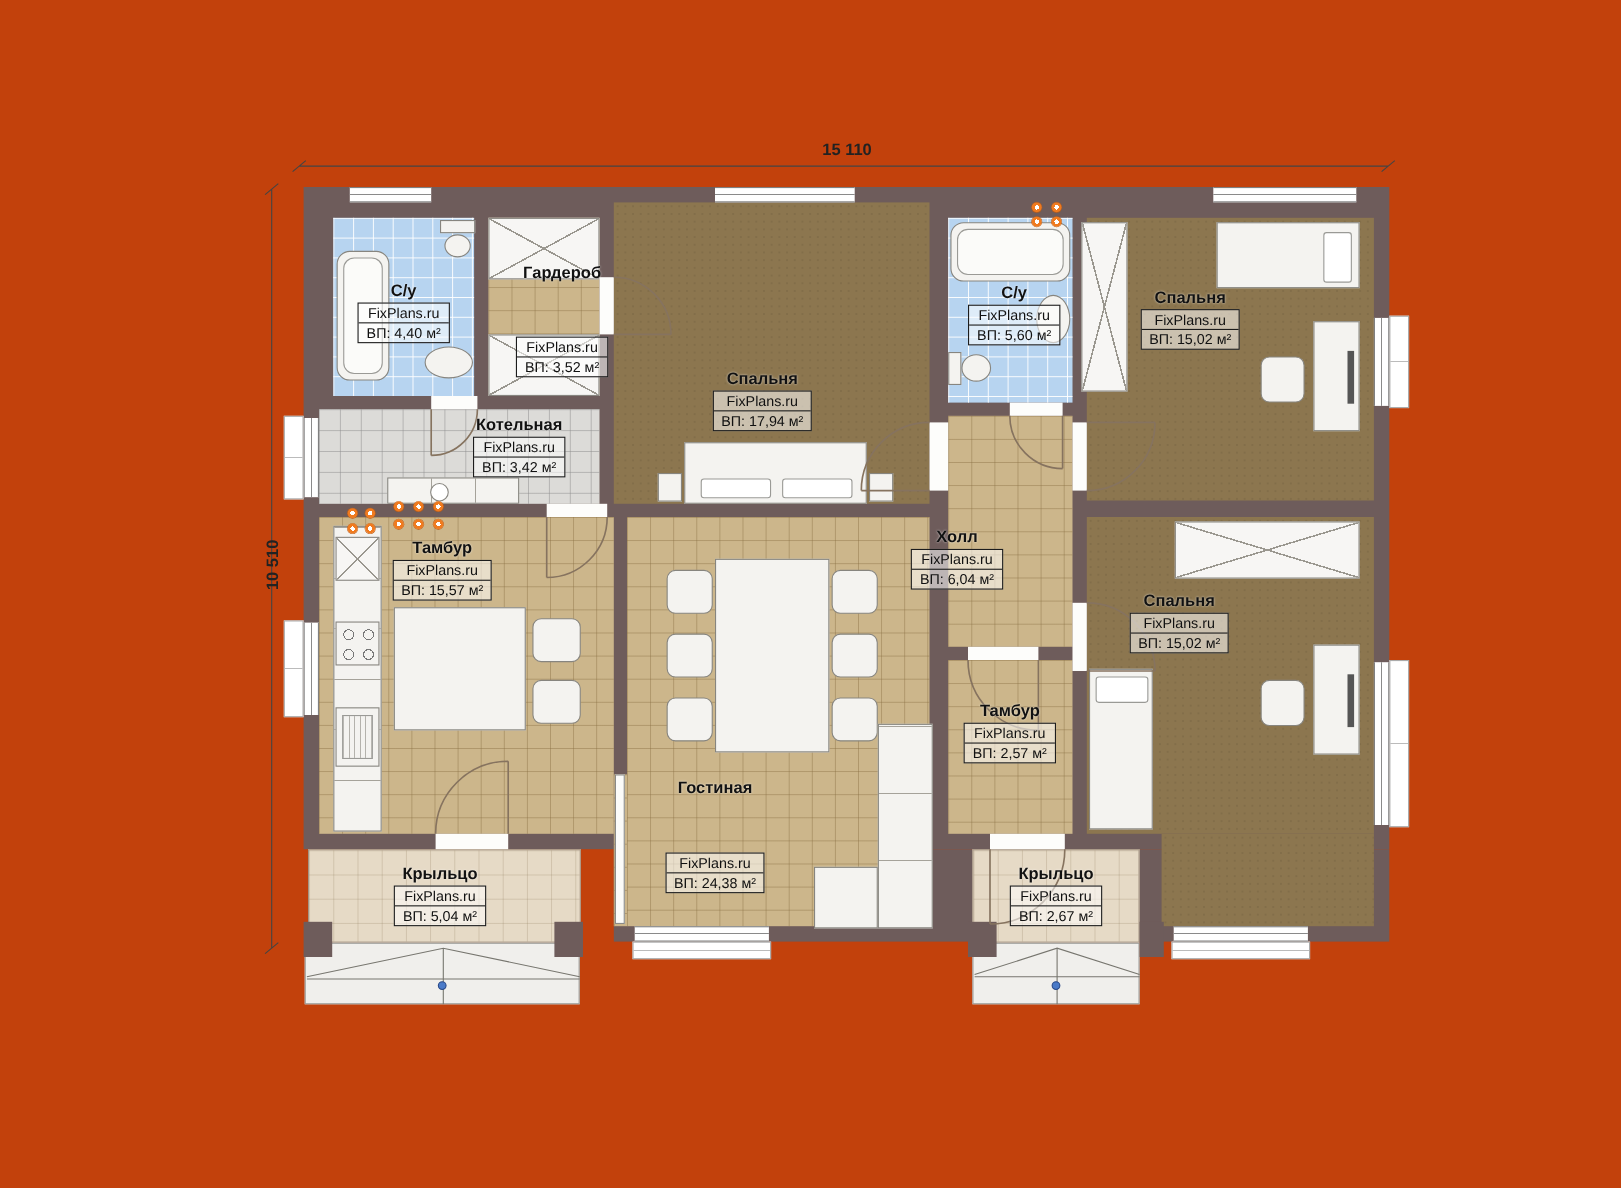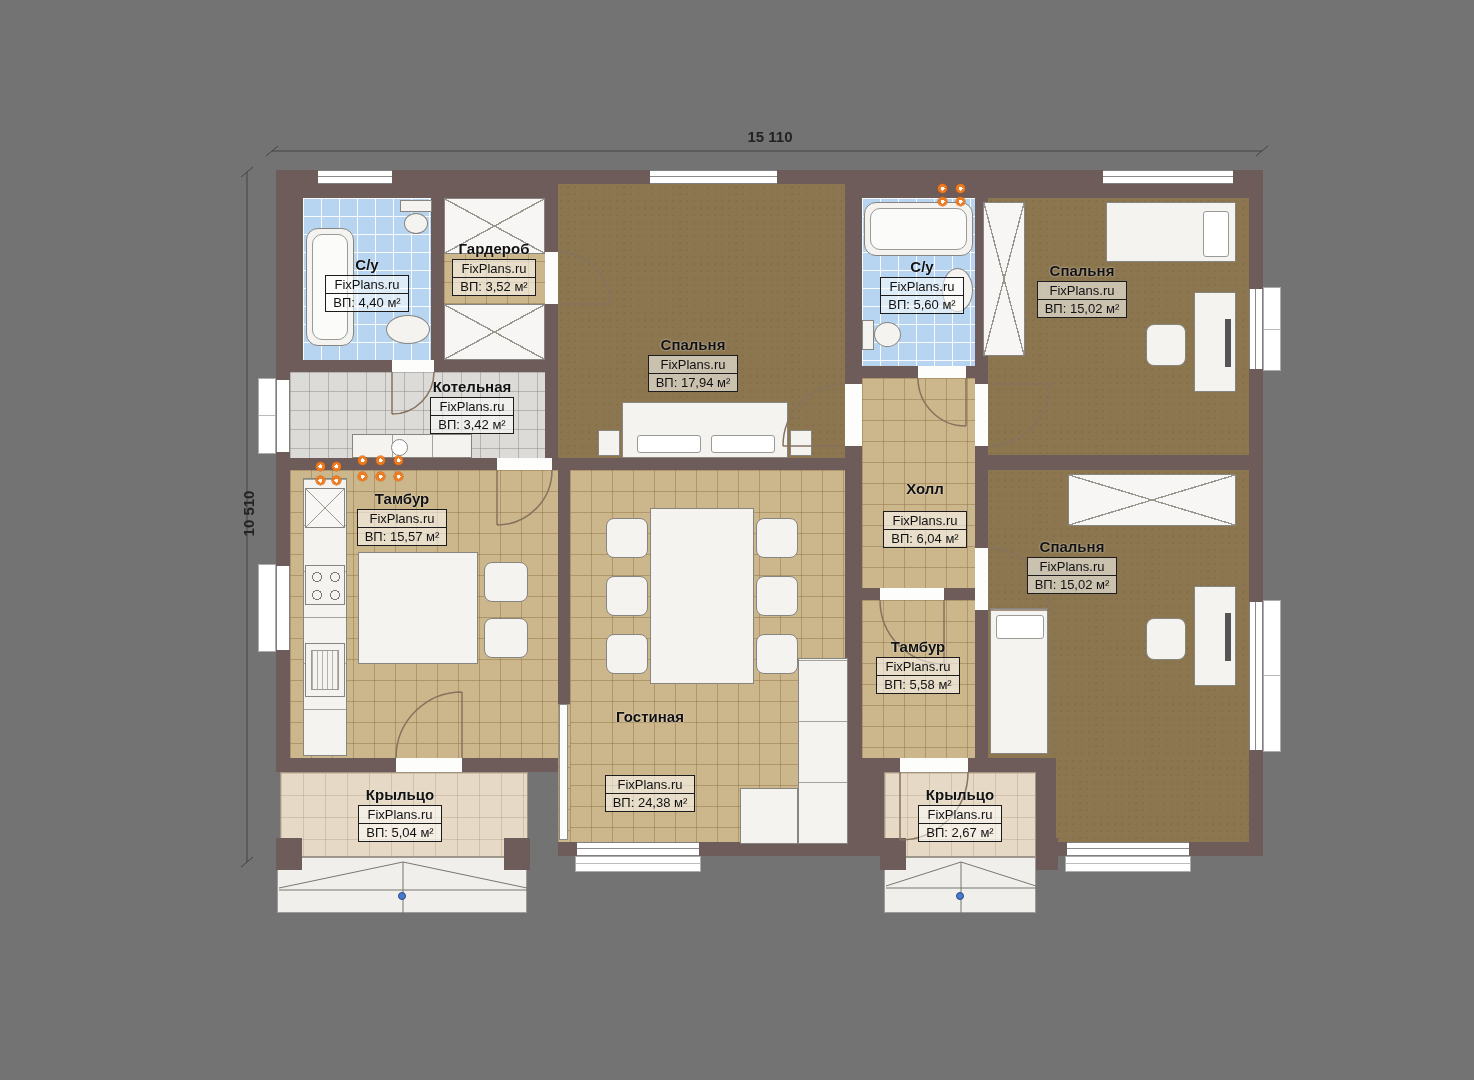--- a/index.html
+++ b/index.html
@@ -1,16 +1,16 @@
 <!DOCTYPE html>
 <html><head>
 <meta charset="utf-8">
 <style>
   html,body { margin:0; padding:0; background:#fff; }
-  .page { position:relative; width:1474px; height:1080px; background:#737373;
+  .page { position:relative; width:1474px; height:1080px; background:#c2410c;
           font-family:"Liberation Sans", sans-serif; overflow:hidden; }
   .abs, .wall, .floor, .win-h, .win-v, .gap, .furn, .xunit, .sill, .steps,
   .label, .om, .bm, .porch, .leaf, .dim-label { position:absolute; box-sizing:border-box; }
 
   .wall { background:#6e5c5b; z-index:0; }
   .floor { z-index:2; }
   .tile-blue { background-color:#b7d4f0;
     background-image:linear-gradient(rgba(255,255,255,.9) 1px,transparent 1px),
                      linear-gradient(90deg,rgba(255,255,255,.9) 1px,transparent 1px);
     background-size:18px 18px; }
@@ -246,21 +246,21 @@
     </g>
   </svg>
 
   <div class="label" style="left:312px;top:256px;width:110px;">
     <div class="lbl-name">С/у</div>
     <div class="lbl-box">
       <div class="lbl-brand">FixPlans.ru</div>
       <div class="lbl-area">ВП: 4,40 м²</div>
     </div>
   </div>
-  <div class="label" style="left:439px;top:240px;width:110px;">
+  <div class="label" style="left:456px;top:240px;width:110px;gap:47px;">
     <div class="lbl-name">Гардероб</div>
     <div class="lbl-box">
       <div class="lbl-brand">FixPlans.ru</div>
       <div class="lbl-area">ВП: 3,52 м²</div>
     </div>
   </div>
   <div class="label" style="left:638px;top:336px;width:110px;">
     <div class="lbl-name">Спальня</div>
     <div class="lbl-box">
       <div class="lbl-brand">FixPlans.ru</div>
@@ -288,39 +288,39 @@
       <div class="lbl-area">ВП: 3,42 м²</div>
     </div>
   </div>
   <div class="label" style="left:347px;top:490px;width:110px;">
     <div class="lbl-name">Тамбур</div>
     <div class="lbl-box">
       <div class="lbl-brand">FixPlans.ru</div>
       <div class="lbl-area">ВП: 15,57 м²</div>
     </div>
   </div>
-  <div class="label" style="left:870px;top:480px;width:110px;gap:12px;">
+  <div class="label" style="left:815px;top:480px;width:110px;">
     <div class="lbl-name">Холл</div>
     <div class="lbl-box">
       <div class="lbl-brand">FixPlans.ru</div>
       <div class="lbl-area">ВП: 6,04 м²</div>
     </div>
   </div>
   <div class="label" style="left:1017px;top:538px;width:110px;">
     <div class="lbl-name">Спальня</div>
     <div class="lbl-box">
       <div class="lbl-brand">FixPlans.ru</div>
       <div class="lbl-area">ВП: 15,02 м²</div>
     </div>
   </div>
   <div class="label" style="left:863px;top:638px;width:110px;">
     <div class="lbl-name">Тамбур</div>
     <div class="lbl-box">
       <div class="lbl-brand">FixPlans.ru</div>
-      <div class="lbl-area">ВП: 5,58 м²</div>
+      <div class="lbl-area">ВП: 2,57 м²</div>
     </div>
   </div>
   <div class="label" style="left:595px;top:708px;width:110px;gap:48px;">
     <div class="lbl-name">Гостиная</div>
     <div class="lbl-box">
       <div class="lbl-brand">FixPlans.ru</div>
       <div class="lbl-area">ВП: 24,38 м²</div>
     </div>
   </div>
   <div class="label" style="left:345px;top:786px;width:110px;">

